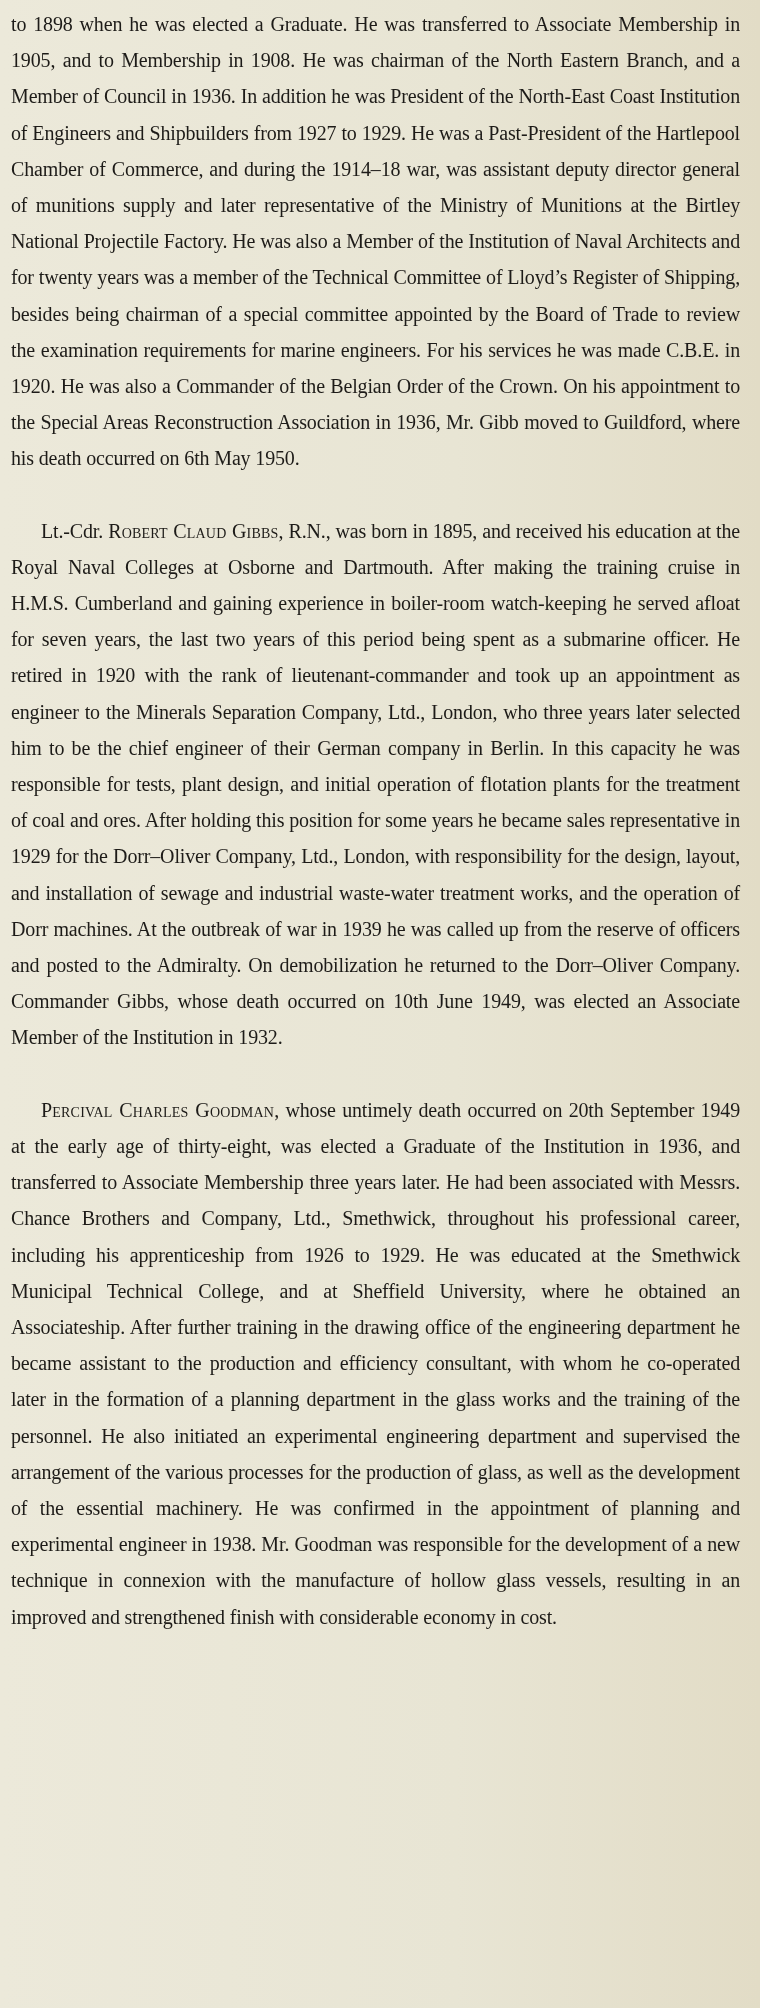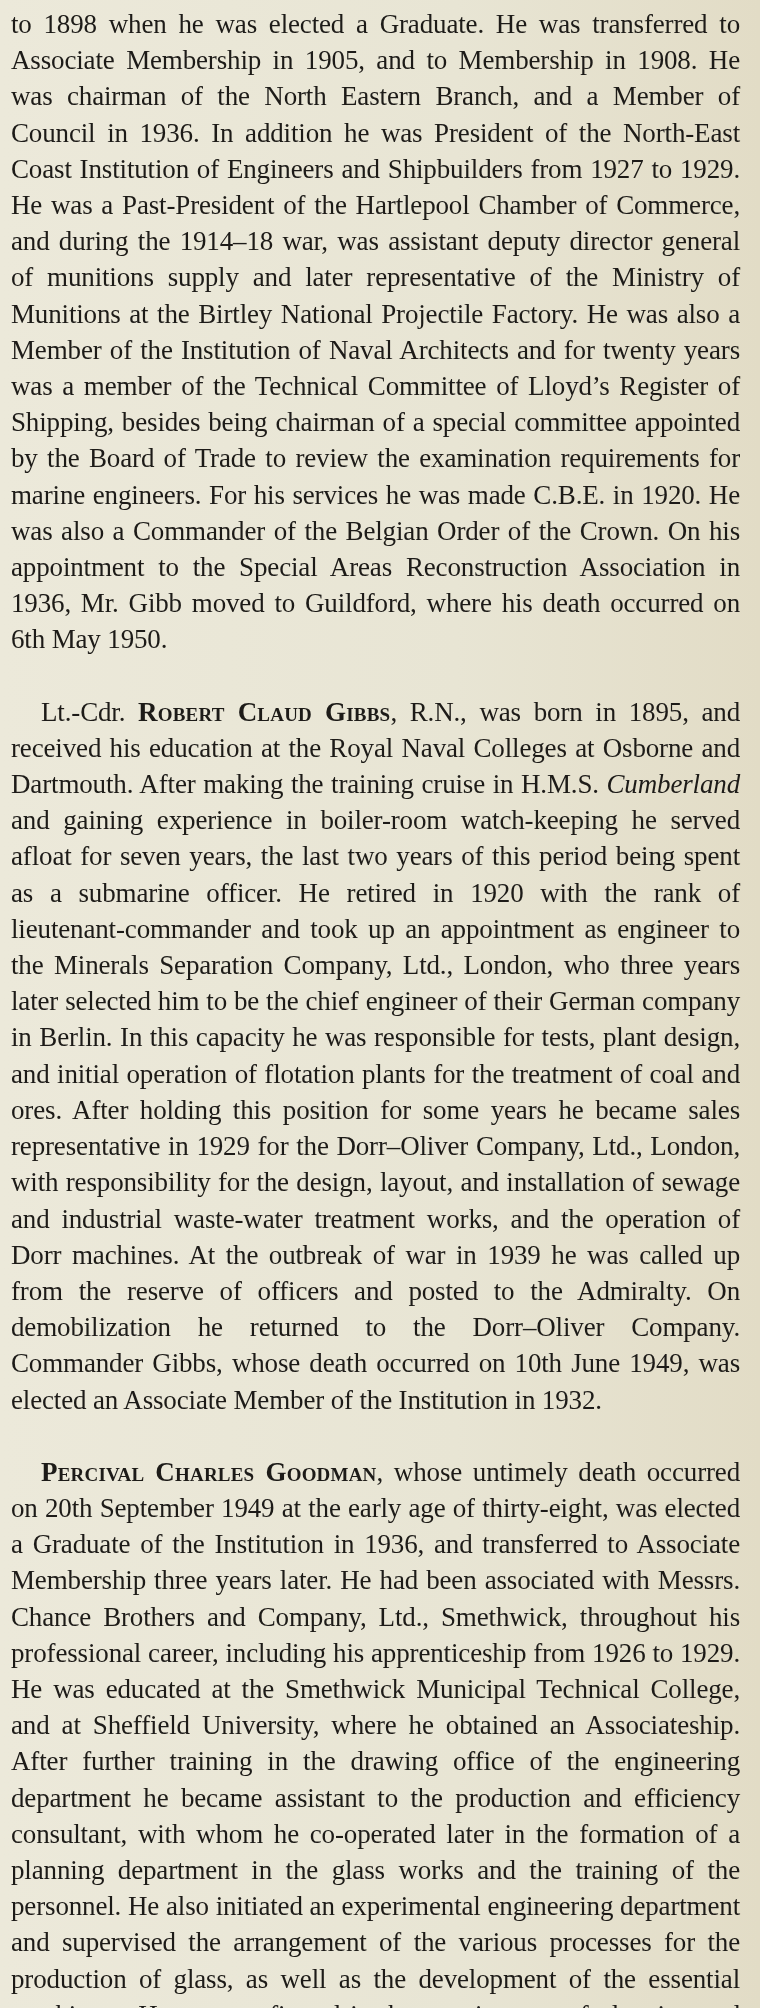--- a/index.html
+++ b/index.html
@@ -14,36 +14,36 @@
   }
   .page {
     position: relative;
     width: 760px;
     height: 2008px;
     box-sizing: border-box;
     padding: 6px 20px 0 11px;
   }
   .para {
     margin: 0;
-    font-size: 27px;
+    font-size: 20px;
     line-height: 36.2px;
     text-align: justify;
     text-align-last: left;
     letter-spacing: -0.15px;
     word-spacing: 0px;
   }
   .para.indent { text-indent: 30px; }
   .gap { height: 36px; }
   .name {
     font-variant: small-caps;
-    font-weight: bold;
+    font-weight: normal;
     letter-spacing: 0.2px;
   }
   .title-bold { font-weight: normal; }
-  .ital { font-style: italic; }
+  .ital { }
 </style>
 </head>
 <body>
 
 <div class="page">
 
   <p class="para">
     <span>to 1898 when he was elected a Graduate. He was transferred to Associate Membership in 1905, and to Membership in 1908. He was chairman of the North Eastern Branch, and a Member of Council in 1936. In addition he was President of the North-East Coast Institution of Engineers and Shipbuilders from 1927 to 1929. He was a Past-President of the Hartlepool Chamber of Commerce, and during the 1914–18 war, was assistant deputy director general of munitions supply and later representative of the Ministry of Munitions at the Birtley National Projectile Factory. He was also a Member of the Institution of Naval Architects and for twenty years was a member of the Technical Committee of Lloyd’s Register of Shipping, besides being chairman of a special committee appointed by the Board of Trade to review the examination requirements for marine engineers. For his services he was made C.B.E. in 1920. He was also a Commander of the Belgian Order of the Crown. On his appointment to the Special Areas Reconstruction Association in 1936, Mr. Gibb moved to Guildford, where his death occurred on 6th May 1950.</span>
   </p>
 

